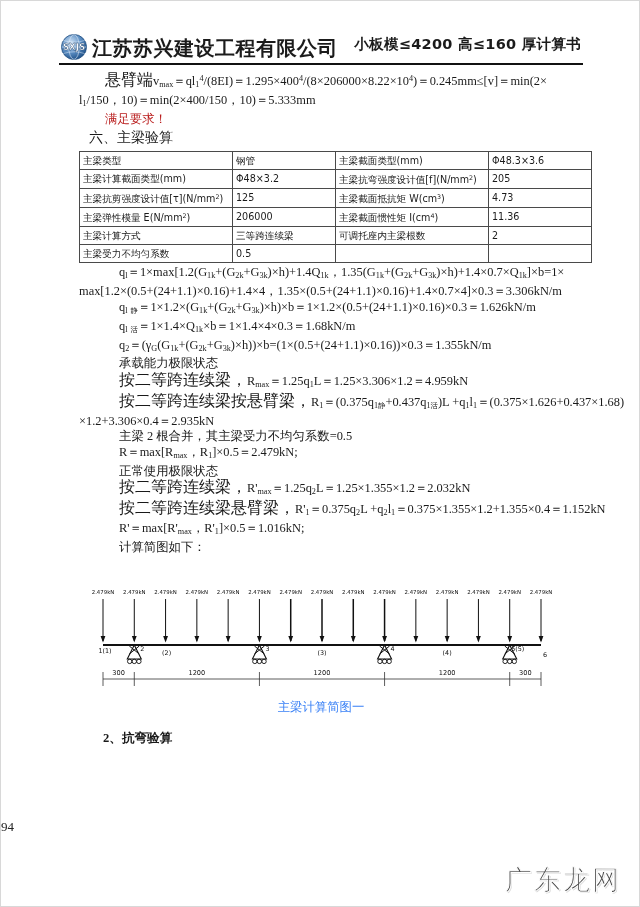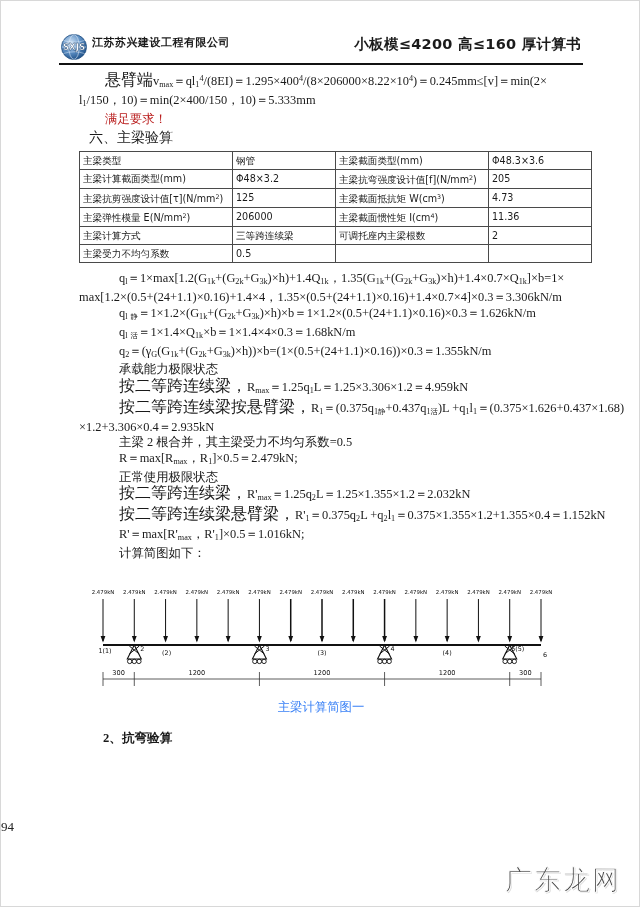--- a/index.html
+++ b/index.html
@@ -23,21 +23,21 @@
   }
   .header-rule{
     position:absolute;left:0;bottom:0;width:100%;height:2px;background:#111;
   }
   .logo{
     position:absolute;left:0;top:2px;width:30px;height:28px;
   }
   .logo svg{display:block;}
   .company{
     position:absolute;left:33px;top:4px;
-    font-size:11px;font-weight:bold;letter-spacing:0.5px;
+    font-size:20px;font-weight:bold;letter-spacing:0.5px;
     color:#1b1b1b;
     font-family:"DejaVu Sans","Liberation Sans",sans-serif;
     white-space:nowrap;
   }
   .doc-title{
     position:absolute;right:2px;top:4px;
     font-size:14.5px;font-weight:bold;letter-spacing:0.3px;
     color:#1b1b1b;
     font-family:"DejaVu Sans","Liberation Sans",sans-serif;
     white-space:nowrap;
@@ -60,21 +60,21 @@
   .ln.sub{
     font-size:12.6px;font-weight:bold;padding-left:24px;line-height:18px;
   }
   sub{font-size:0.66em;vertical-align:-0.28em;}
   sup{font-size:0.66em;vertical-align:0.48em;}
   .cjk{font-family:"DejaVu Sans","Liberation Sans",sans-serif;font-size:16px;}
   
   table.params{
     border-collapse:collapse;
     width:484px;
-    margin:4px 0 8px 0;
+    margin:4px 0 2px 0;
     table-layout:fixed;
     font-size:9.6px;
     font-family:"DejaVu Sans","Liberation Sans",sans-serif;
     padding-left:16px;
   }
   table.params td{
     border:1px solid #4a4a4a;
     padding:2px 3px;
     height:13px;
     line-height:12px;

